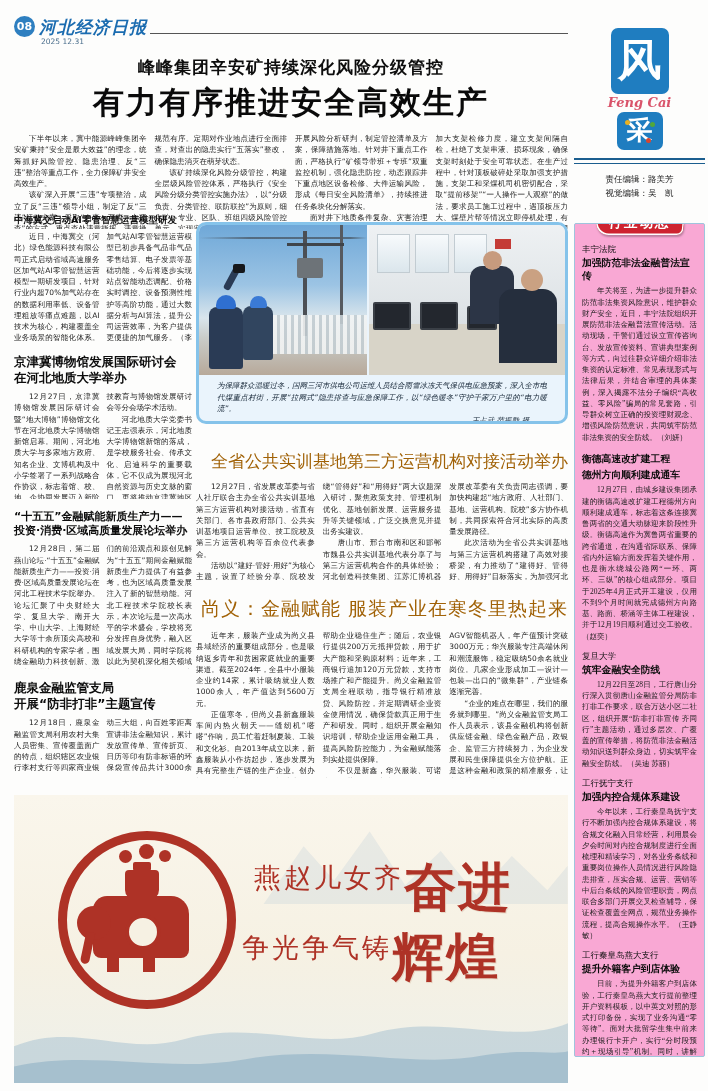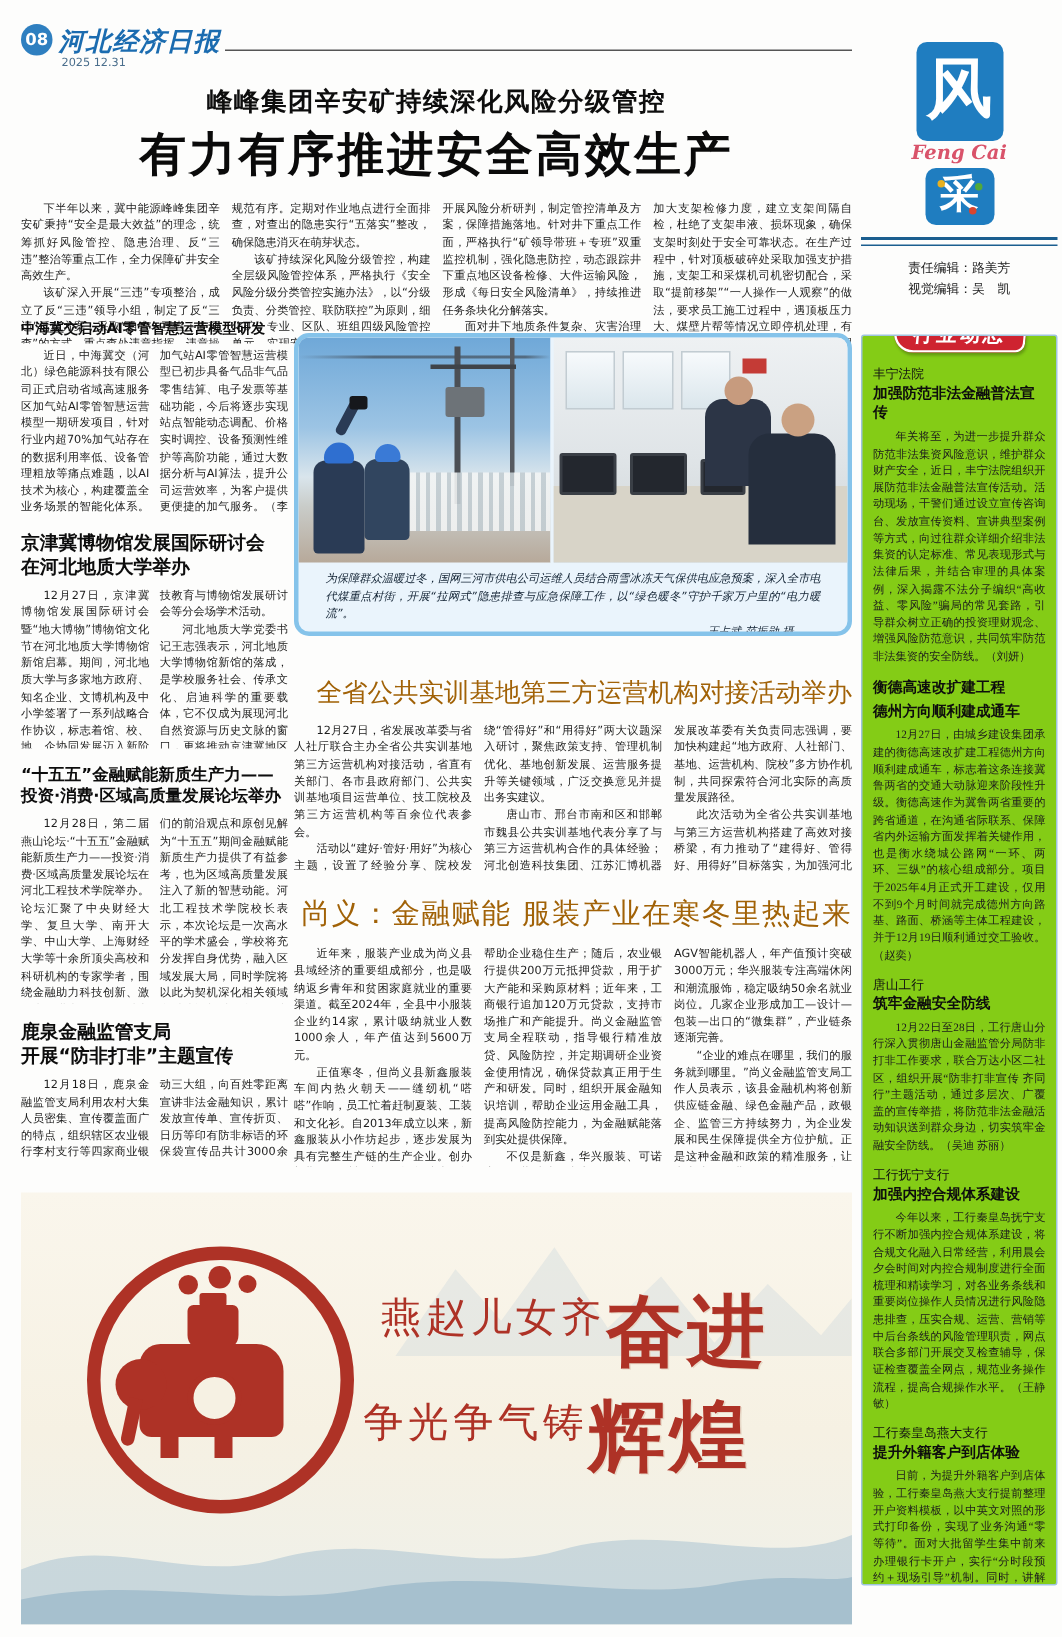--- a/index.html
+++ b/index.html
@@ -94,21 +94,21 @@
              font-family:"DejaVu Serif","Liberation Serif",serif;position:relative;}
   .lt1{width:58px;height:66px;font-size:44px;line-height:64px;}
   .lt2{width:46px;height:38px;font-size:26px;line-height:36px;margin-top:2px;}
   .logo-script{text-align:center;color:#d9536a;font-style:italic;font-size:13px;font-weight:bold;
                font-family:"DejaVu Serif","Liberation Serif",serif;margin:1px 0;}
   .dot{position:absolute;width:5px;height:5px;border-radius:50%;}
   .d1{background:#e8b020;left:8px;top:8px;} .d2{background:#52a83a;right:8px;top:10px;} .d3{background:#d8452e;right:12px;bottom:7px;}
   .rule2a{height:2px;background:#1b5e8f;margin-top:8px;}
   .rule2b{height:1px;background:#1b5e8f;margin-top:3px;}
   .editors{text-align:center;font-size:8.5px;color:#222;margin-top:8px;line-height:1.7;}
-  .industry-box{border:1px solid #9fc4dd;border-radius:2px;margin-top:22px;padding:20px 7px 6px;position:relative;height:806px;overflow:hidden;background:#84cc16;}
+  .industry-box{border:1px solid #9fc4dd;border-radius:2px;margin-top:22px;padding:20px 7px 6px;position:relative;height:806px;overflow:hidden;background:#f9a8d4;}
   .badge{position:absolute;top:-13px;left:50%;transform:translateX(-50%) skewX(-6deg);background:#ce2330;color:#fff;
          font-weight:900;font-size:13.5px;letter-spacing:2px;padding:3px 13px;border-radius:6px 14px 6px 14px;
          box-shadow:1px 2px 2px rgba(0,0,0,.25), inset 0 0 0 1.5px #fff;white-space:nowrap;}
   .ind-item{margin-bottom:9px;}
   .ind-kicker{font-size:8.5px;color:#111;}
   .ind-kicker:empty{display:none;}
   .ind-item h4{margin:0 0 3px;font-size:9.8px;font-weight:900;color:#0d0d0d;line-height:1.35;}
   .ind-item h4:empty{display:none;}
   .ind-item p{margin:0;font-size:7.5px;line-height:1.5;text-align:justify;text-indent:2em;font-family:Liberation Serif, serif;}
 </style>
@@ -326,21 +326,21 @@
 
       <p>年关将至，为进一步提升群众防范非法集资风险意识，维护群众财产安全，近日，丰宁法院组织开展防范非法金融普法宣传活动。活动现场，干警们通过设立宣传咨询台、发放宣传资料、宣讲典型案例等方式，向过往群众详细介绍非法集资的认定标准、常见表现形式与法律后果，并结合审理的具体案例，深入揭露不法分子编织“高收益、零风险”骗局的常见套路，引导群众树立正确的投资理财观念、增强风险防范意识，共同筑牢防范非法集资的安全防线。（刘妍）</p>
     </div>
     <div class="ind-item">
 
       <h4>衡德高速改扩建工程</h4>
       <h4>德州方向顺利建成通车</h4>
       <p>12月27日，由城乡建设集团承建的衡德高速改扩建工程德州方向顺利建成通车，标志着这条连接冀鲁两省的交通大动脉迎来阶段性升级。衡德高速作为冀鲁两省重要的跨省通道，在沟通省际联系、保障省内外运输方面发挥着关键作用，也是衡水绕城公路网“一环、两环、三纵”的核心组成部分。项目于2025年4月正式开工建设，仅用不到9个月时间就完成德州方向路基、路面、桥涵等主体工程建设，并于12月19日顺利通过交工验收。（赵奕）</p>
     </div>
     <div class="ind-item">
-      <div class="ind-kicker">唐山工行</div>
+      <div class="ind-kicker">复旦大学</div>
       <h4>筑牢金融安全防线</h4>
 
       <p>12月22日至28日，工行唐山分行深入贯彻唐山金融监管分局防非打非工作要求，联合万达小区二社区，组织开展“防非打非宣传 齐同行”主题活动，通过多层次、广覆盖的宣传举措，将防范非法金融活动知识送到群众身边，切实筑牢金融安全防线。（吴迪 苏丽）</p>
     </div>
     <div class="ind-item">
       <div class="ind-kicker">工行抚宁支行</div>
       <h4>加强内控合规体系建设</h4>
 
       <p>今年以来，工行秦皇岛抚宁支行不断加强内控合规体系建设，将合规文化融入日常经营，利用晨会夕会时间对内控合规制度进行全面梳理和精读学习，对各业务条线和重要岗位操作人员情况进行风险隐患排查，压实合规、运营、营销等中后台条线的风险管理职责，网点联合多部门开展交叉检查辅导，保证检查覆盖全网点，规范业务操作流程，提高合规操作水平。（王静敏）</p>
     </div>

